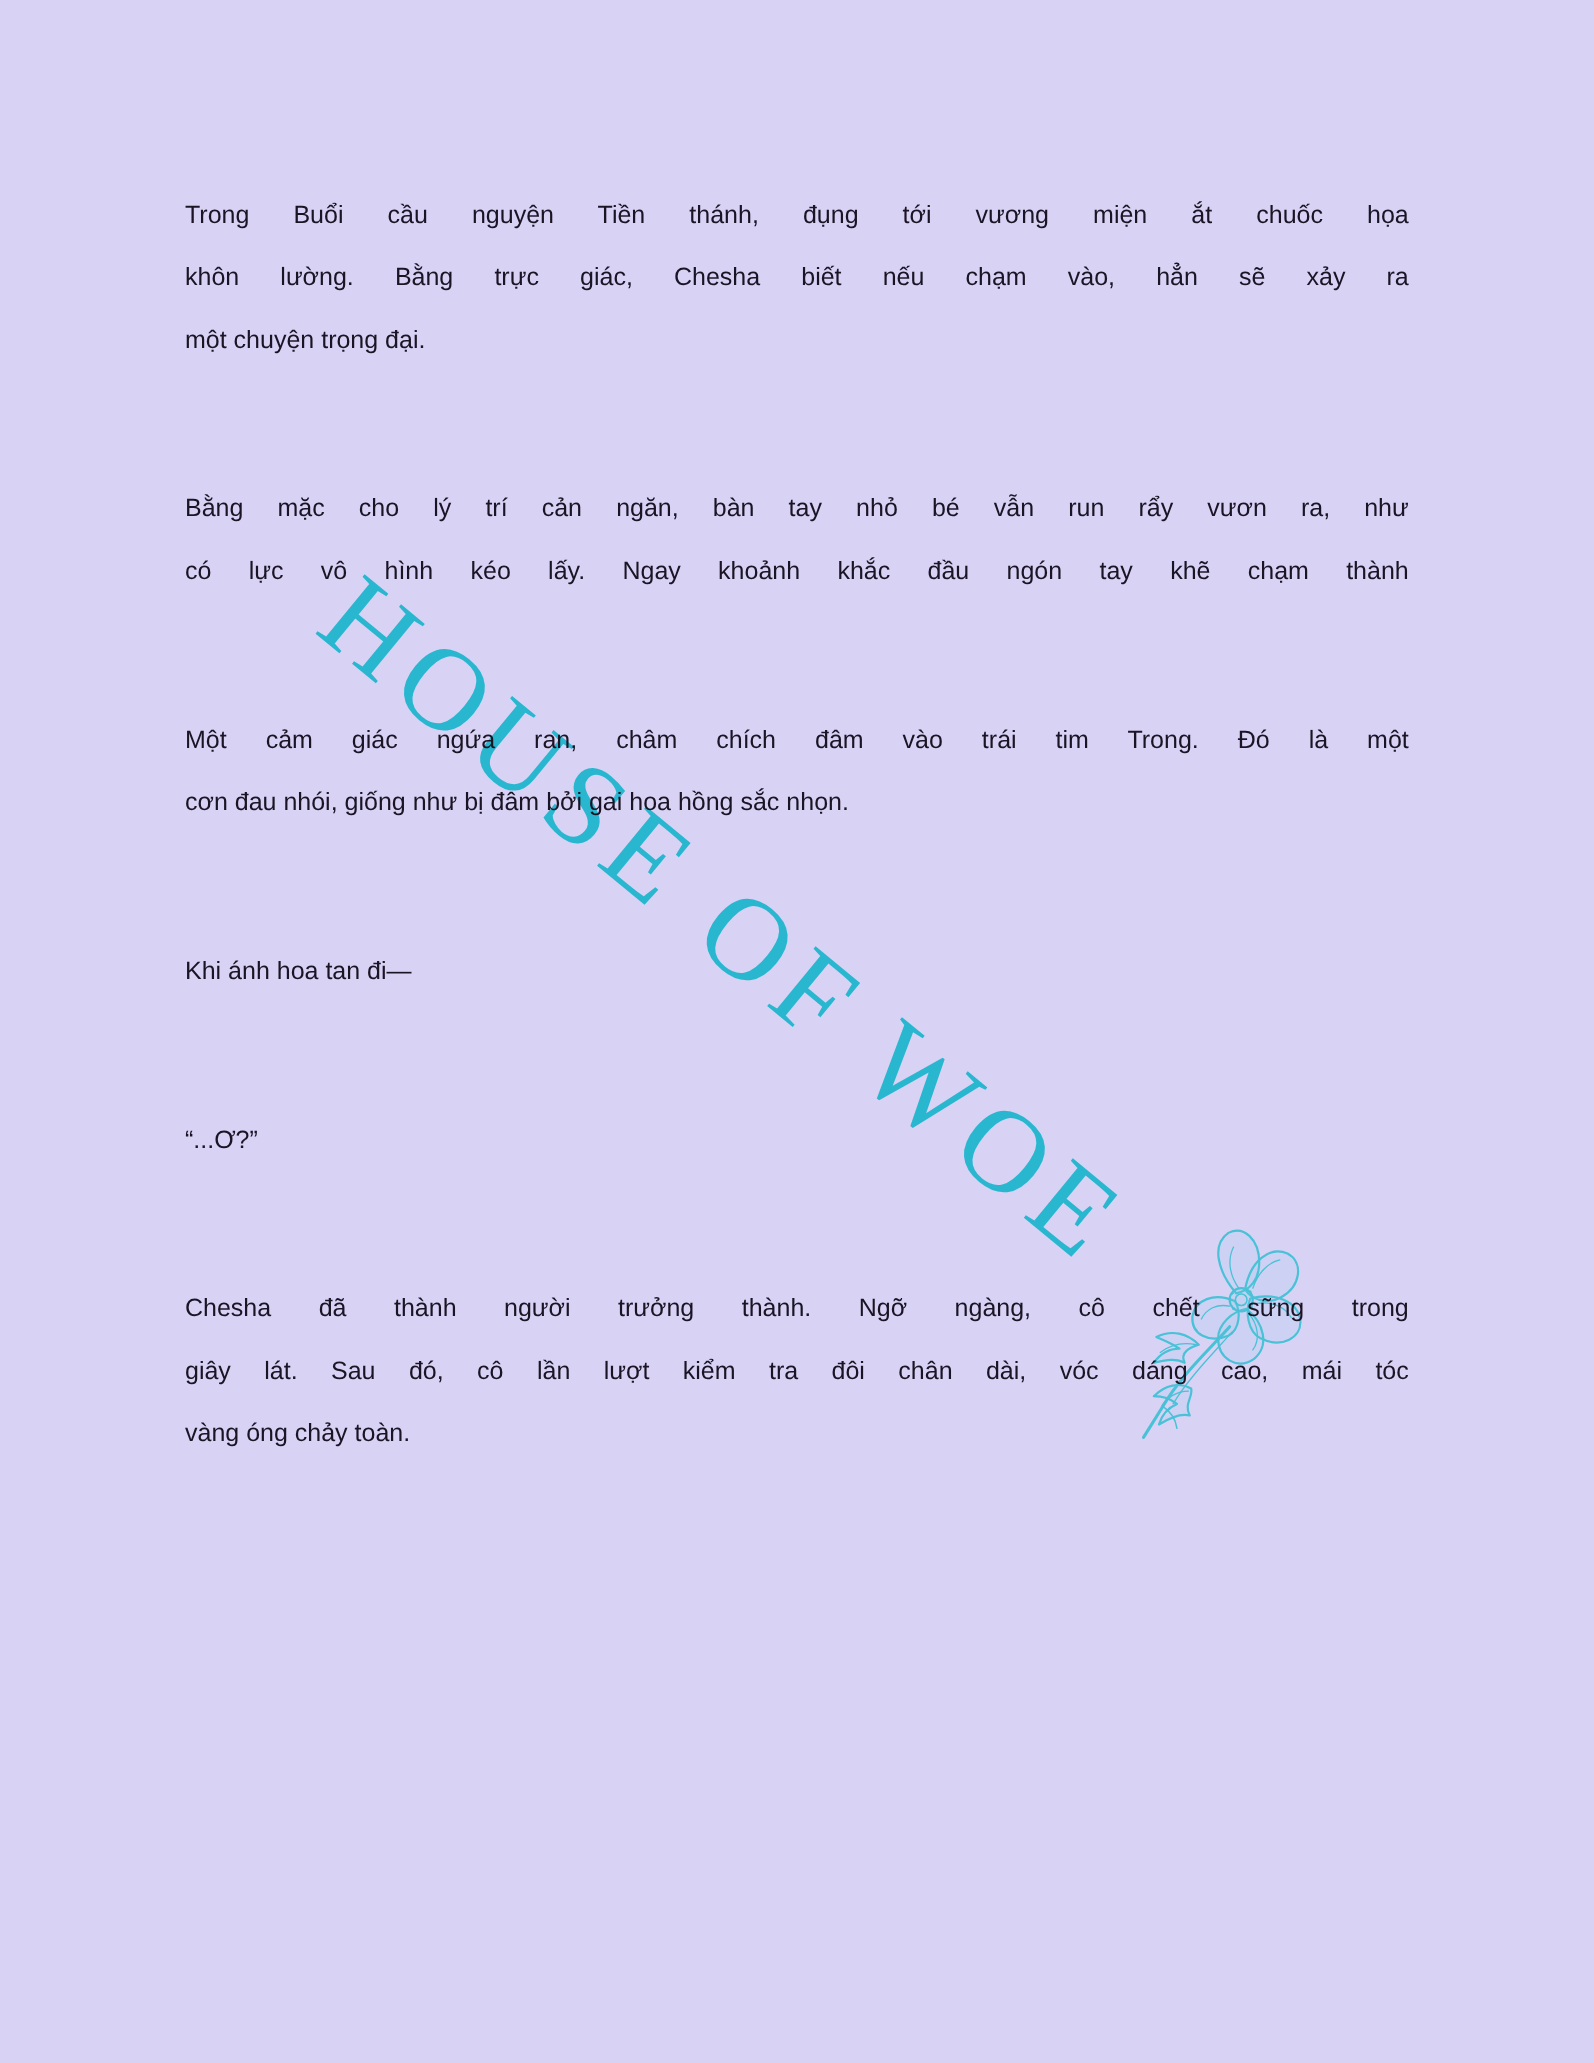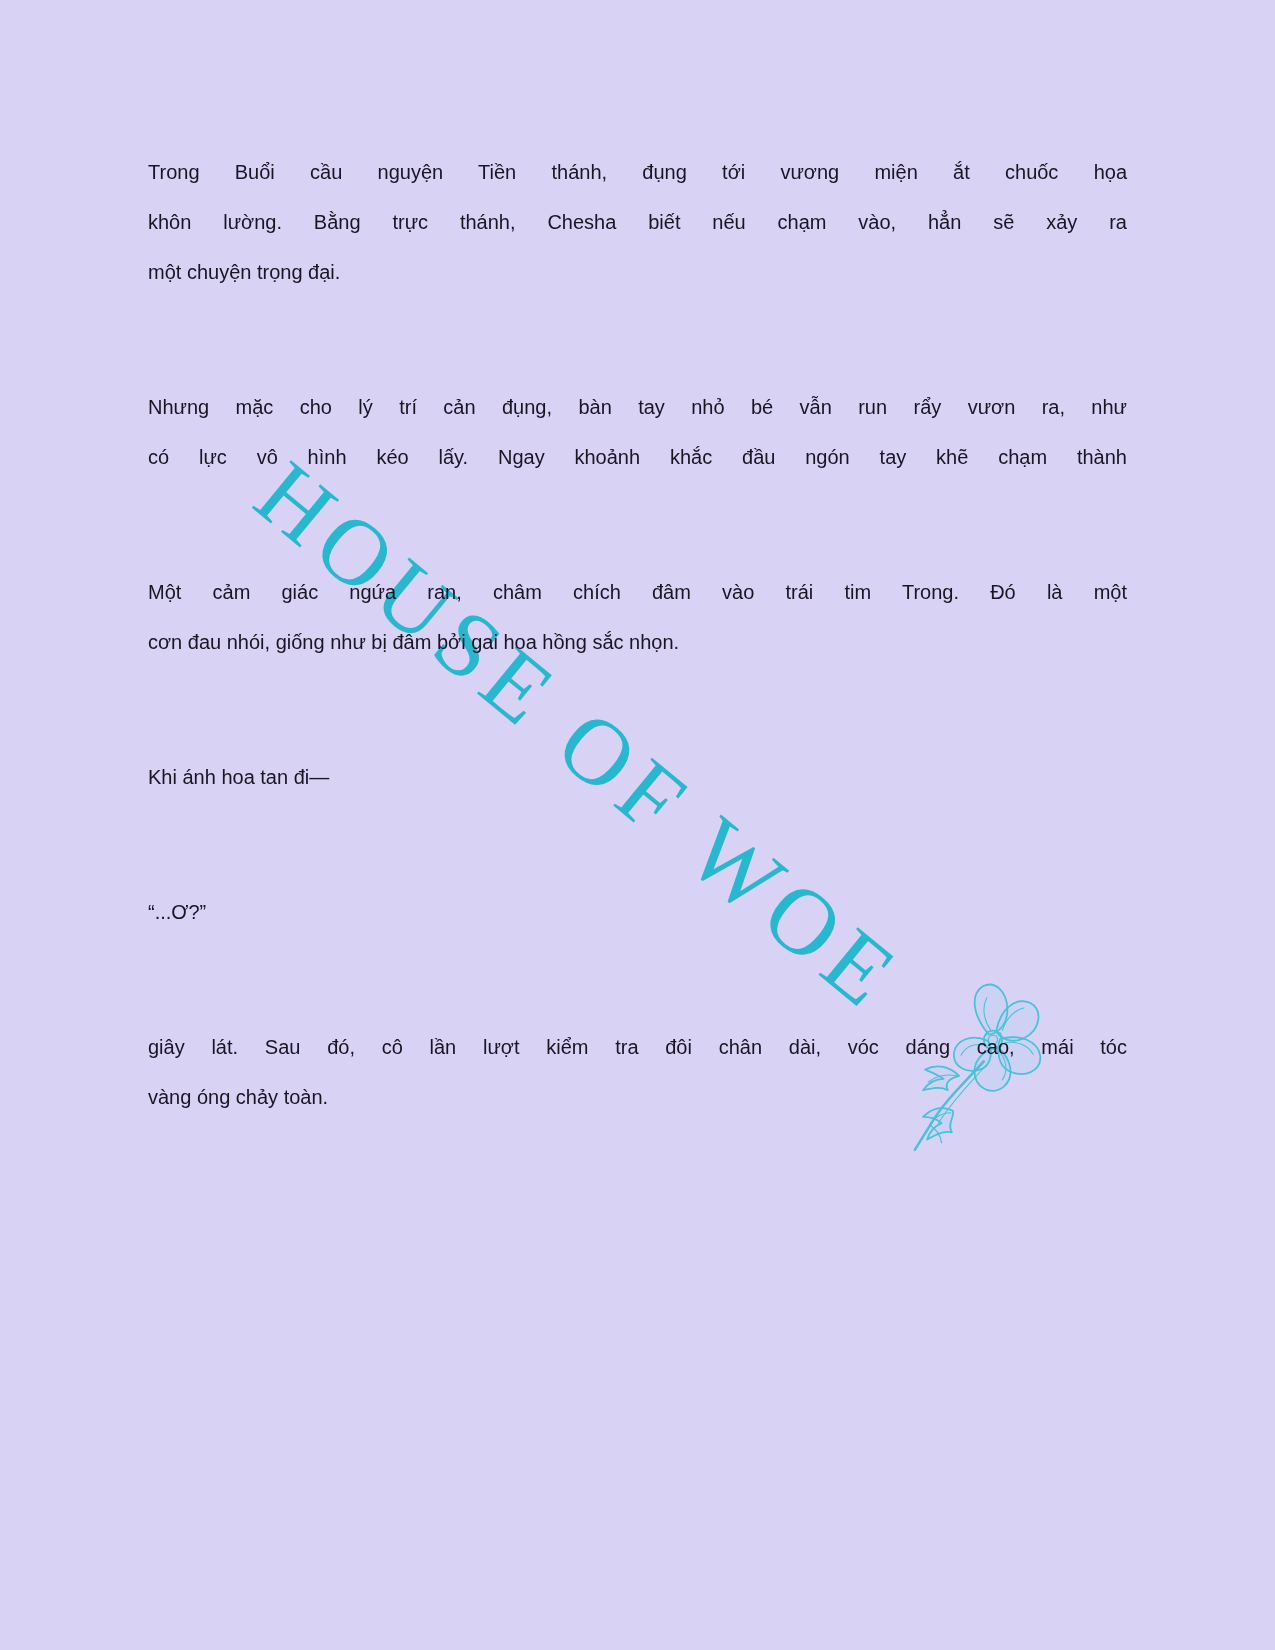--- a/index.html
+++ b/index.html
@@ -106,42 +106,43 @@
       <path d="M56,134 C47,134 39,139 35,146" stroke-width="1"></path>
 
       <path d="M36,146 C42,150 46,156 47,163" stroke-width="1.2"></path>
     </svg>
   </div>
 
   <div class="content">
 
     <div class="para">
       <div class="ln">Trong Buổi cầu nguyện Tiền thánh, đụng tới vương miện ắt chuốc họa</div>
-      <div class="ln">khôn lường. Bằng trực thánh, Chesha biết nếu chạm vào, hẳn sẽ xảy ra</div>
+      <div class="ln">khôn lường. Bằng trực giác, Chesha biết nếu chạm vào, hẳn sẽ xảy ra</div>
       <div class="ln-last">một chuyện trọng đại.</div>
     </div>
 
     <div class="para">
-      <div class="ln">Nhưng mặc cho lý trí cản đụng, bàn tay nhỏ bé vẫn run rẩy vươn ra, như</div>
+      <div class="ln">Bằng mặc cho lý trí cản ngăn, bàn tay nhỏ bé vẫn run rẩy vươn ra, như</div>
       <div class="ln">có lực vô hình kéo lấy. Ngay khoảnh khắc đầu ngón tay khẽ chạm thành</div>
     </div>
 
     <div class="para">
       <div class="ln">Một cảm giác ngứa ran, châm chích đâm vào trái tim Trong. Đó là một</div>
       <div class="ln-last">cơn đau nhói, giống như bị đâm bởi gai hoa hồng sắc nhọn.</div>
     </div>
 
 
     <div class="para">
       <div class="ln-last">Khi ánh hoa tan đi—</div>
     </div>
 
     <div class="para">
       <div class="ln-last">“...Ơ?”</div>
     </div>
 
     <div class="para">
+      <div class="ln">Chesha đã thành người trưởng thành. Ngỡ ngàng, cô chết sững trong</div>
       <div class="ln">giây lát. Sau đó, cô lần lượt kiểm tra đôi chân dài, vóc dáng cao, mái tóc</div>
       <div class="ln-last">vàng óng chảy toàn.</div>
     </div>
 
   </div>
 </div>
 
 </body></html>

